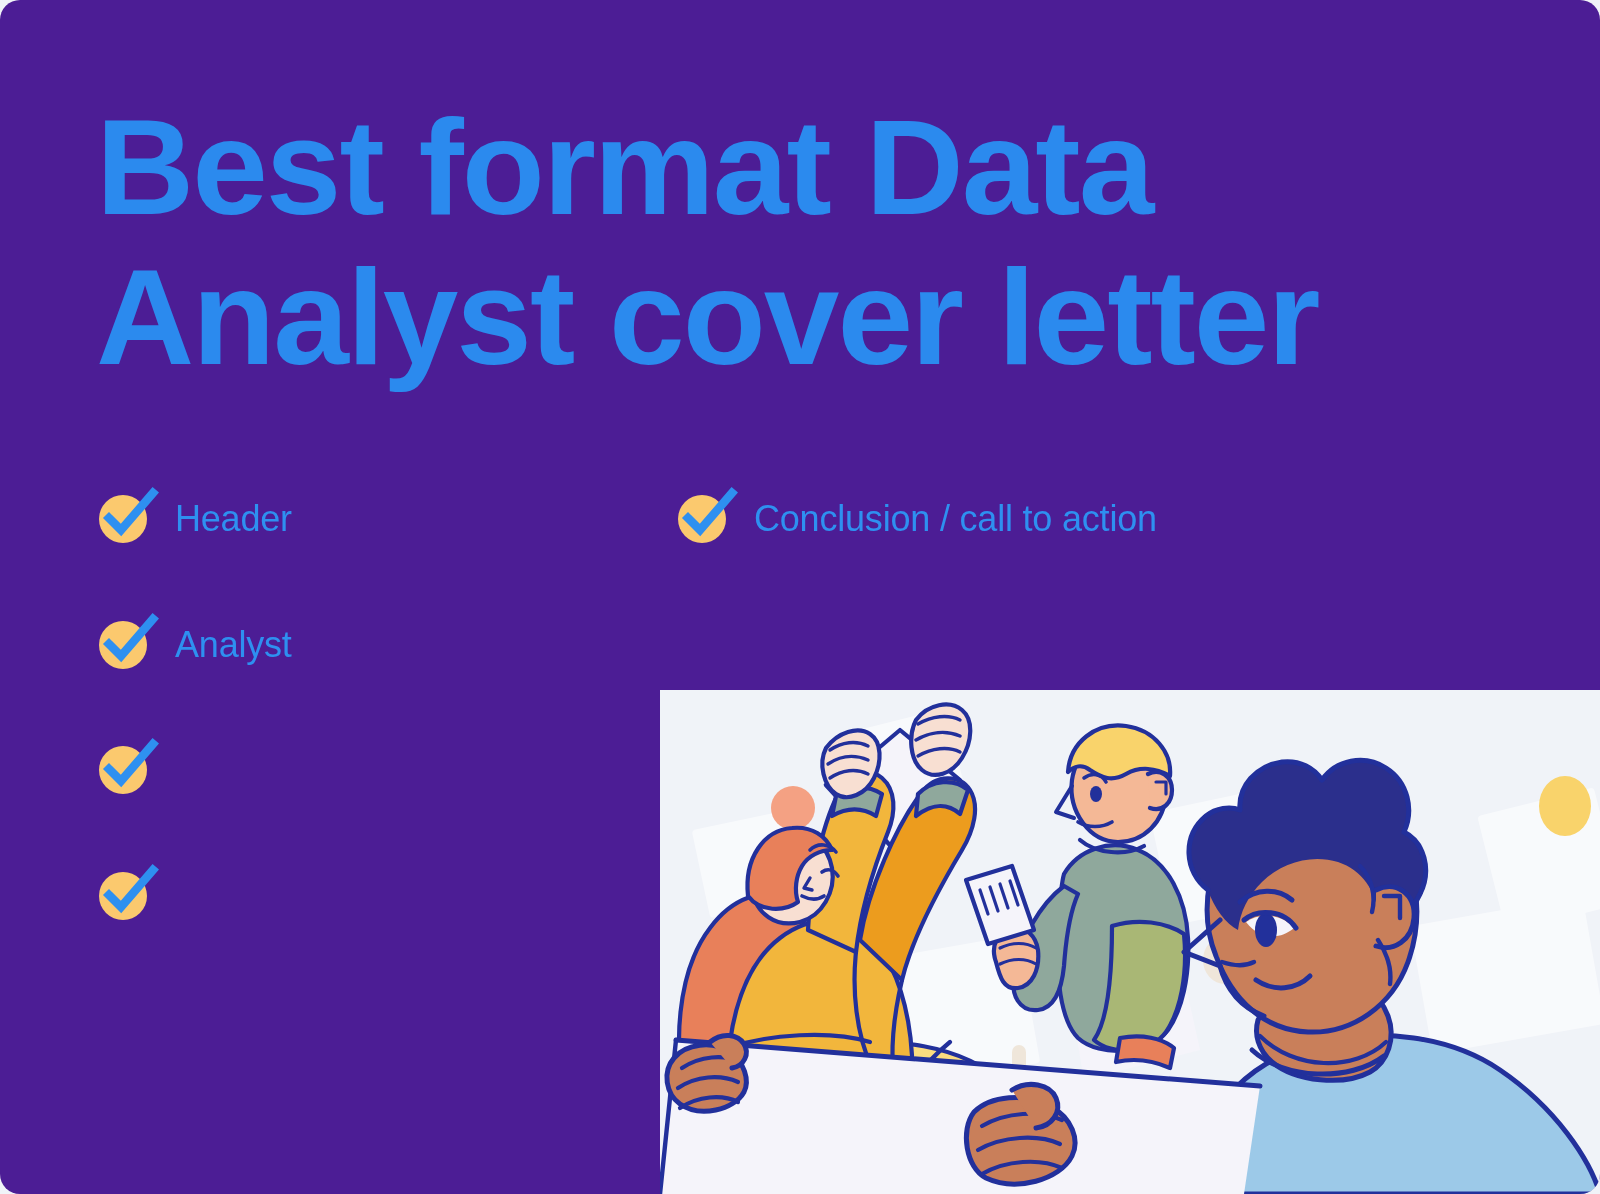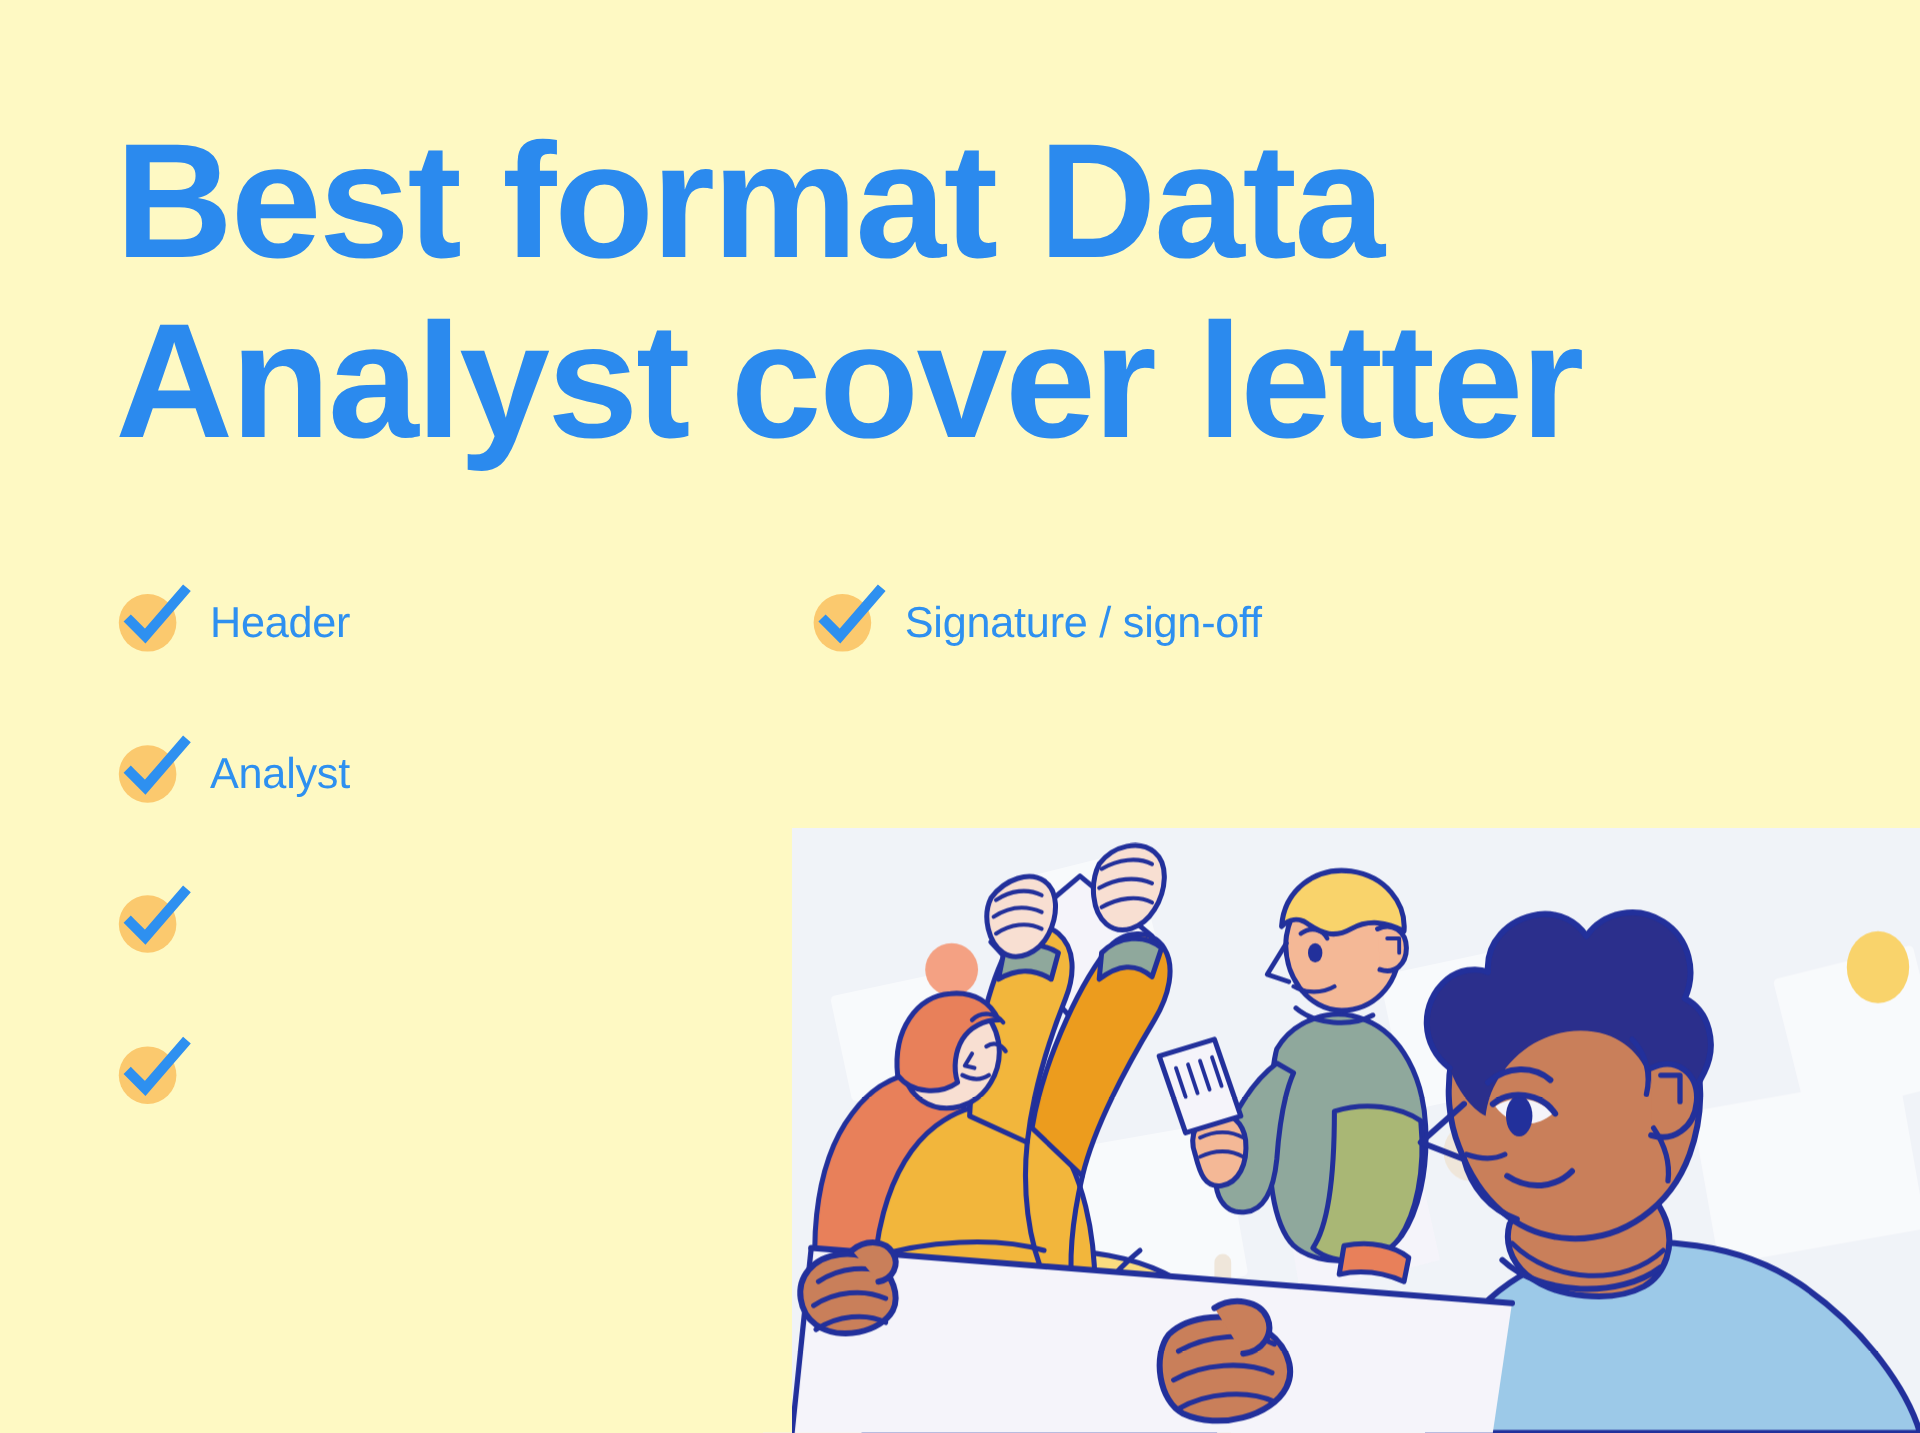--- a/index.html
+++ b/index.html
@@ -5,22 +5,23 @@
   * { margin:0; padding:0; box-sizing:border-box; }
   html, body {
     width:1600px; height:1194px;
     background:#F0F3F8;
     font-family:"Liberation Sans", sans-serif;
     overflow:hidden;
   }
   #page {
     position:relative;
     width:1600px; height:1194px;
-    background:#fef9c3;
+    background:#4c1d95;
     overflow:hidden;
+    border-radius:20px;
   }
 
   
   #title {
     position:absolute;
     left:96px; top:92px;
     width:1260px;
     font-size:136px;
     line-height:150px;
     font-weight:700;
@@ -122,30 +123,30 @@
         <svg class="check-tick" viewBox="0 0 62 62">
           <path d="M12 33 L24 45 L56 8" fill="none" stroke="#2E90F0" stroke-width="8.5" stroke-linecap="square" stroke-linejoin="miter"></path>
         </svg>
       </span>
     </div>
 
   </div>
 
   <div class="checklist-col" id="col-right">
 
-
-    <div class="check-item">
-      <span class="check-mark-wrap">
-        <span class="check-circle"></span>
-        <svg class="check-tick" viewBox="0 0 62 62">
-          <path d="M12 33 L24 45 L56 8" fill="none" stroke="#2E90F0" stroke-width="8.5" stroke-linecap="square" stroke-linejoin="miter"></path>
-        </svg>
-      </span>
-      <span class="check-label">Signature / sign-off</span>
-    </div>
+    <div class="check-item">
+      <span class="check-mark-wrap">
+        <span class="check-circle"></span>
+        <svg class="check-tick" viewBox="0 0 62 62">
+          <path d="M12 33 L24 45 L56 8" fill="none" stroke="#2E90F0" stroke-width="8.5" stroke-linecap="square" stroke-linejoin="miter"></path>
+        </svg>
+      </span>
+      <span class="check-label">Conclusion / call to action</span>
+    </div>
+
 
   </div>
 
   <div id="illustration">
     <svg viewBox="0 0 940 504" xmlns="http://www.w3.org/2000/svg">
       <defs>
         <clipPath id="clipAll">
             <rect x="0" y="0" width="940" height="504"></rect>
           </clipPath>
       </defs>

